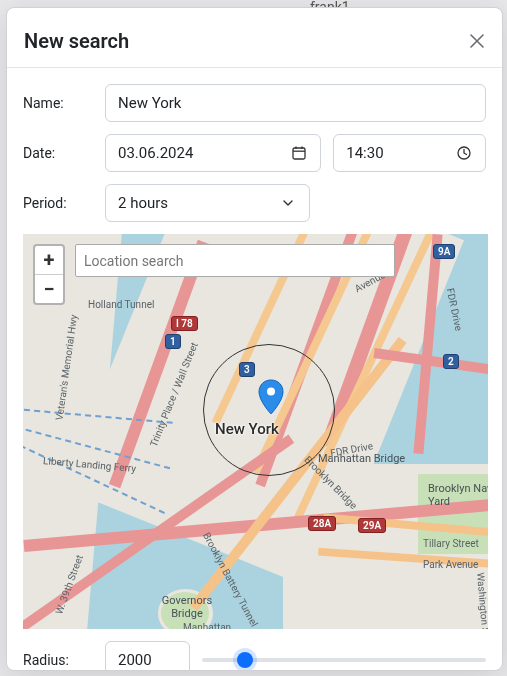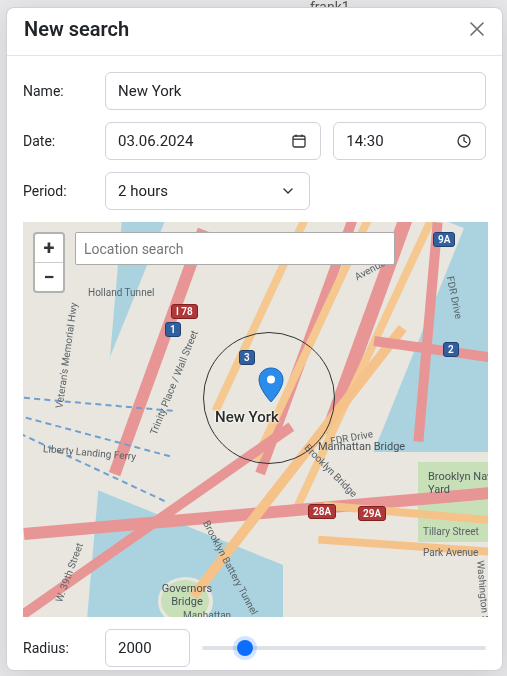--- a/index.html
+++ b/index.html
@@ -26,21 +26,21 @@
     border: 1px solid #d0d0d5;
     border-radius: 8px;
     box-shadow: 0 6px 32px rgba(0,0,0,.12);
     display: flex;
     flex-direction: column;
   }
   .modal-header {
     display: flex;
     align-items: center;
     justify-content: space-between;
-    padding: 9px 15px 14px 17px;
+    padding: 21px 15px 14px 17px;
     border-bottom: 1px solid #e3e3e8;
   }
   .modal-title {
     font-size: 20px;
     font-weight: 600;
     color: #212529;
   }
   .close-btn {
     cursor: pointer;
     color: #6b6b72;

